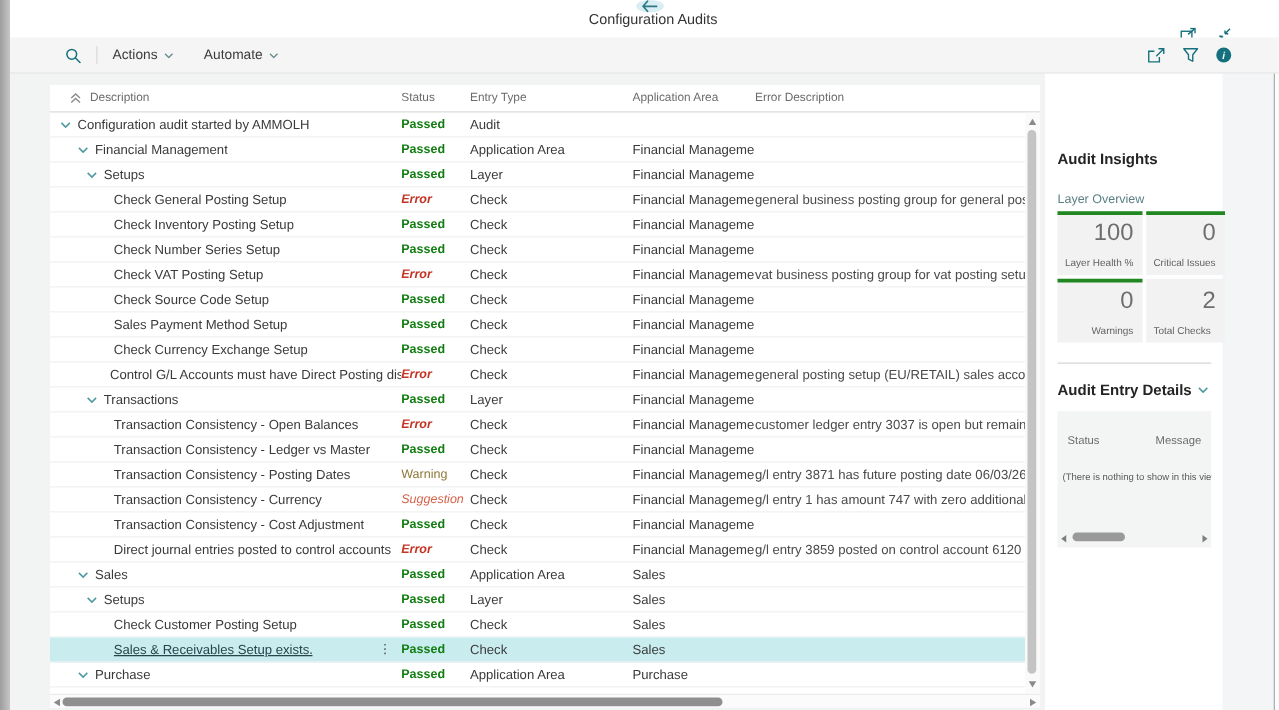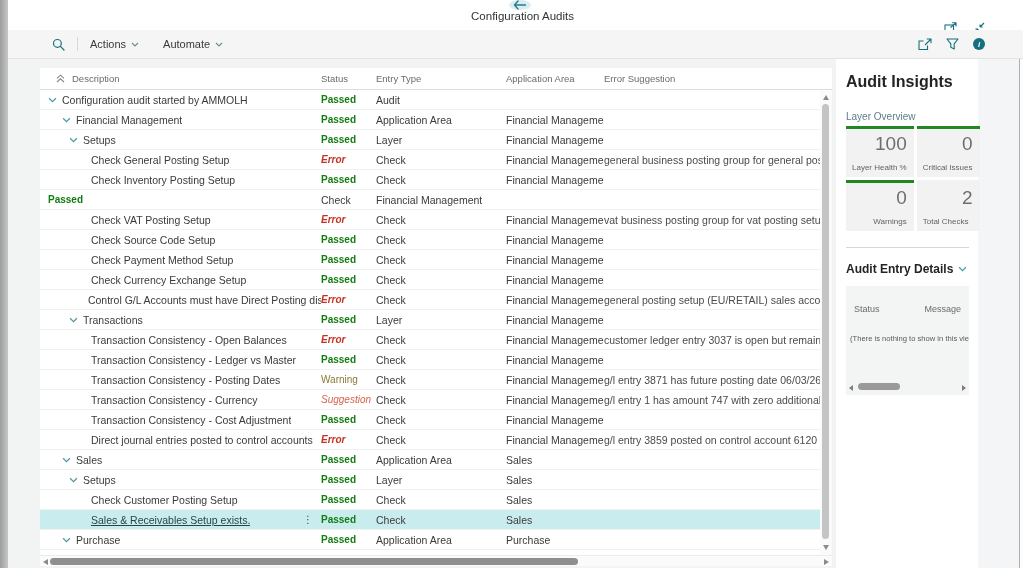--- a/index.html
+++ b/index.html
@@ -70,21 +70,21 @@
   .varrow.down { bottom:5px; border-top:5px solid #8a8a8a; }
   .vthumb { position:absolute; left:2px; width:7px; top:14px; bottom:16px; background:#c4c4c4; border-radius:4px; }
   .hscroll { position:relative; height:11px; background:#fbfbfb; border-top:1px solid #ececec; }
   .harrow { position:absolute; top:2.5px; width:0; height:0; border-top:3.5px solid transparent; border-bottom:3.5px solid transparent; }
   .harrow.left { left:3px; border-right:5px solid #8a8a8a; }
   .harrow.right { right:3px; border-left:5px solid #8a8a8a; }
   .hthumb { position:absolute; top:1.5px; left:10px; width:528px; height:7px; background:#8f8f8f; border-radius:4px; }
 
   
   .side-panel { position:absolute; left:836px; top:59px; width:142px; height:509px; background:#fff; padding:14px 9px 0 10px; }
-  .panel-title { font-size:16px; font-weight:bold; color:#242424; }
+  .panel-title { font-size:12px; font-weight:bold; color:#242424;margin-top:47px; }
   .panel-sub { font-size:10px; color:#5b7f85; margin-top:20px; }
   .tiles { margin-top:4px; display:grid; grid-template-columns:1fr 1fr; gap:3px; }
   .tile { height:51px; background:#f2f2f2; border-top:3px solid transparent; display:flex;
     flex-direction:column; justify-content:space-between; padding:4px 7px 5px 6px; cursor:pointer; }
   .tile.accent { border-top-color:var(--c-tile,#218721);align-items:flex-end; }
   .tile-value { font-size:19px; color:#6e6e6e; text-align:right; font-weight:400; }
   .tile-label { font-size:8px; color:#636363; white-space:nowrap; overflow:hidden; }
   .panel-divider { height:1px; background:#d6d6d6; margin:16px 0 0 0; }
   .details-title { margin-top:14px; font-size:12px; font-weight:bold; color:#242424;
     display:flex; align-items:center; gap:5px; cursor:pointer; }
@@ -179,21 +179,21 @@
         <span class="collapse-all">
           <svg width="9" height="9" viewBox="0 0 9 9">
               <path d="M1 4.4L4.5 1.2 8 4.4M1 8L4.5 4.8 8 8" fill="none" stroke="#8a8a8a" stroke-width="1.1"></path>
             </svg>
         </span>
         <span>Description</span>
       </div>
       <div class="hcell">Status</div>
       <div class="hcell">Entry Type</div>
       <div class="hcell">Application Area</div>
-      <div class="hcell">Error Suggestion</div>
+      <div class="hcell">Error Description</div>
     </div>
 
     <div class="rows-region">
       <div id="rows-container">
           <div class="row grid">
     <div class="cell desc">
       <span class="ind" style="width: 0px;"></span>
       <span class="chev">
         <svg width="9" height="6" viewBox="0 0 8 5">
                   <path d="M1 1l3 3 3-3" fill="none" stroke="currentColor" stroke-width="1.1"></path>
@@ -265,20 +265,30 @@
       </span>
       <span class="desc-text">Check Inventory Posting Setup</span>
 
     </div>
     <div class="cell st st-passed">Passed</div>
     <div class="cell et">Check</div>
     <div class="cell aa">Financial Management</div>
     <div class="cell err"></div>
   </div>
           <div class="row grid">
+    <div class="cell desc">
+      <span class="ind" style="width: 29px;"></span>
+      <span class="chev" style="visibility: hidden;">
+        <svg width="9" height="6" viewBox="0 0 8 5">
+                  <path d="M1 1l3 3 3-3" fill="none" stroke="currentColor" stroke-width="1.1"></path>
+                </svg>
+      </span>
+      <span class="desc-text">Check Number Series Setup</span>
+
+    </div>
     <div class="cell st st-passed">Passed</div>
     <div class="cell et">Check</div>
     <div class="cell aa">Financial Management</div>
     <div class="cell err"></div>
   </div>
           <div class="row grid">
     <div class="cell desc">
       <span class="ind" style="width: 29px;"></span>
       <span class="chev" style="visibility: hidden;">
         <svg width="9" height="6" viewBox="0 0 8 5">
@@ -310,21 +320,21 @@
     <div class="cell err"></div>
   </div>
           <div class="row grid">
     <div class="cell desc">
       <span class="ind" style="width: 29px;"></span>
       <span class="chev" style="visibility: hidden;">
         <svg width="9" height="6" viewBox="0 0 8 5">
                   <path d="M1 1l3 3 3-3" fill="none" stroke="currentColor" stroke-width="1.1"></path>
                 </svg>
       </span>
-      <span class="desc-text">Check Payment Method Setup</span>
+      <span class="desc-text">Sales Payment Method Setup</span>
 
     </div>
     <div class="cell st st-passed">Passed</div>
     <div class="cell et">Check</div>
     <div class="cell aa">Financial Management</div>
     <div class="cell err"></div>
   </div>
           <div class="row grid">
     <div class="cell desc">
       <span class="ind" style="width: 29px;"></span>

